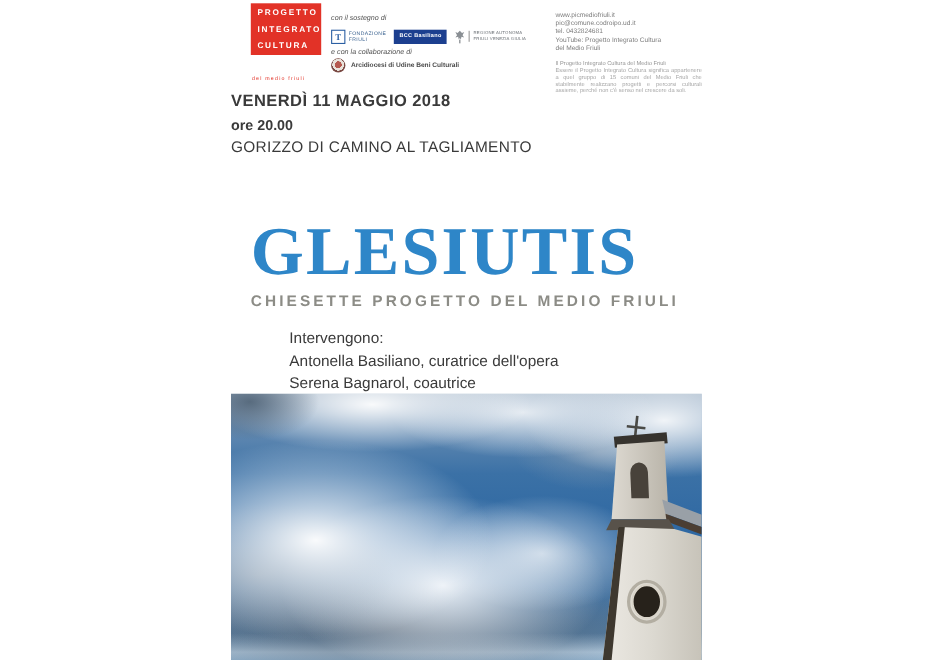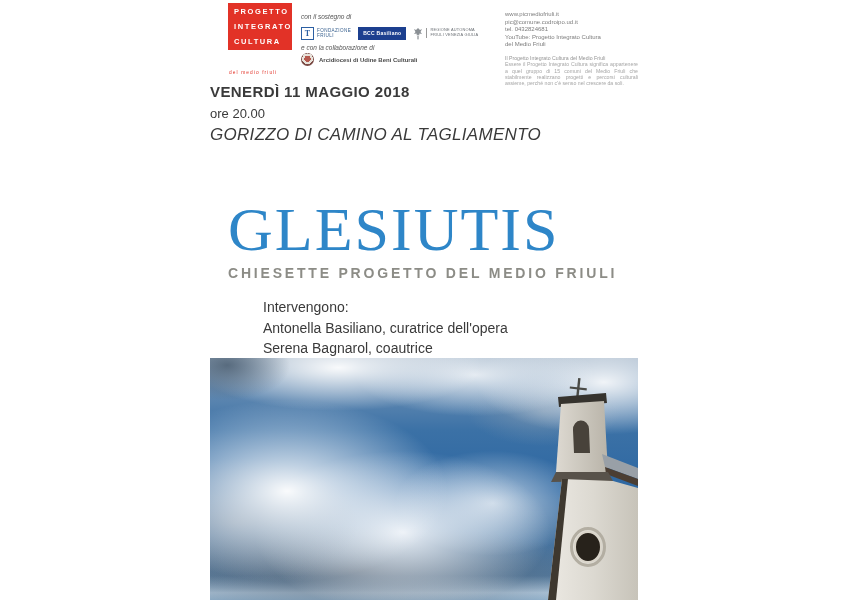--- a/index.html
+++ b/index.html
@@ -30,29 +30,29 @@
   .collab-name{font-size:6px;font-weight:bold;color:#4a4a4a;}
 
   .contact-block{position:absolute;left:505px;top:11px;width:133px;}
   .contact-line{font-size:6px;color:#7d7d7d;line-height:7.6px;}
   .about-title{margin-top:6px;font-size:5.2px;color:#949494;line-height:6.4px;}
   .about-text{font-size:5.2px;color:#a6a6a6;line-height:6.2px;text-align:justify;}
 
   
   .event{position:absolute;left:210px;top:83px;width:428px;color:#3a3a3a;}
   .ev-date{font-size:15px;font-weight:bold;letter-spacing:.4px;}
-  .ev-time{font-size:13px;font-weight:normal;margin-top:6px;}
+  .ev-time{font-size:13px;font-weight:bold;margin-top:6px;}
   .ev-venue{font-size:14px;margin-top:5px;}
-  .ev-loc{font-size:17px;margin-top:4px;letter-spacing:.3px;font-style:italic;}
+  .ev-loc{font-size:14px;margin-top:4px;letter-spacing:.3px;}
   .presentation{position:absolute;left:210px;top:179px;width:428px;text-align:center;
                 font-size:13px;font-weight:bold;color:#3a3a3a;letter-spacing:.3px;}
 
   
   .title-block{position:absolute;left:228px;top:196px;width:400px;}
-  .main-title{font-family:"Liberation Serif",serif;font-weight:normal;font-size:62px;line-height:66px;
+  .main-title{font-family:"Liberation Serif",serif;font-weight:bold;font-size:62px;line-height:66px;
               color:var(--accent_blue);letter-spacing:2px;white-space:nowrap;}
   .sub-title{margin-top:3px;font-size:14px;font-weight:bold;color:var(--subtitle_gray);
              letter-spacing:2.8px;white-space:nowrap;}
 
   
   .speakers{position:absolute;left:231px;top:297px;font-size:14px;color:#3a3a3a;line-height:20.5px;margin-left:32px;}
 
   
   .photo{position:absolute;left:210px;top:358px;width:428px;height:242px;overflow:hidden;
     background:

